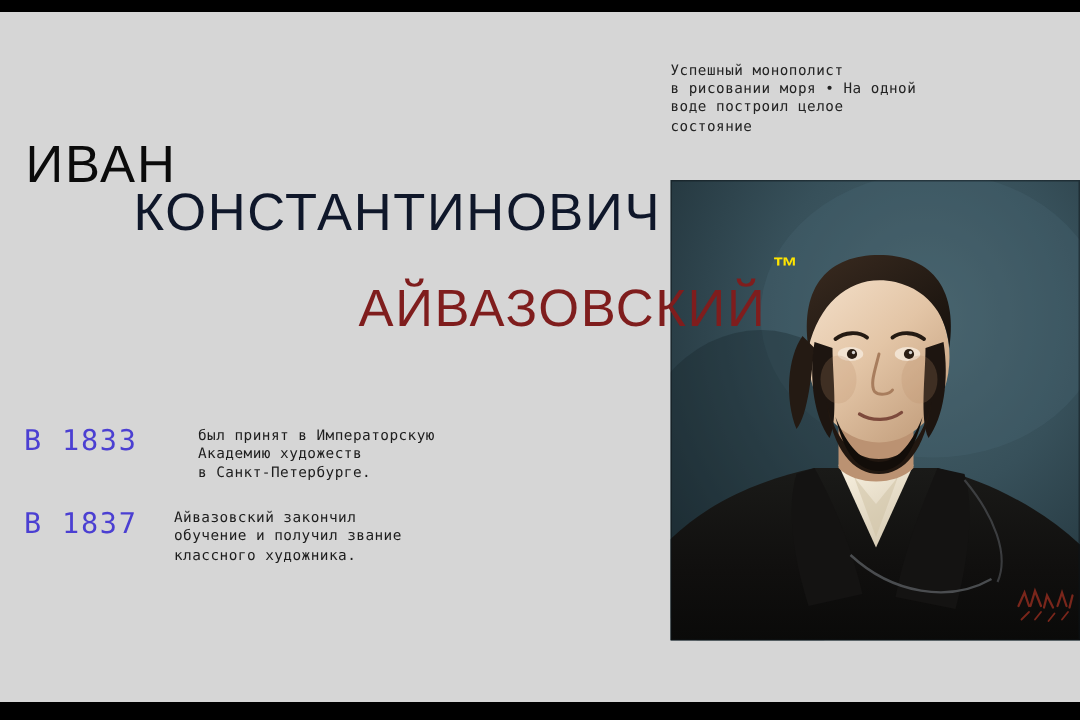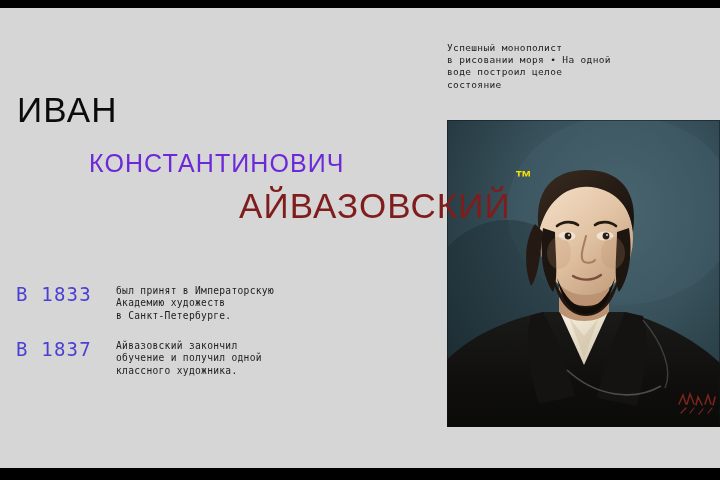--- a/index.html
+++ b/index.html
@@ -62,24 +62,24 @@
   }
   .name-first {
     left: 17px;
     top: 90px;
     font-size: 35px;
     letter-spacing: 1.2px;
     color: #0b0b0b;
   }
   .name-middle {
     left: 89px;
-    top: 149px;
-    font-size: 25px;
+    top: 122px;
+    font-size: 35px;
     letter-spacing: 1.1px;
-    color: #6d28d9;
+    color: #0f172a;
   }
   .name-last {
     left: 239px;
     top: 186px;
     font-size: 35px;
     letter-spacing: 1.1px;
     color: #7f1d1d;
     z-index: 5;
   }
   .trademark {
@@ -95,21 +95,21 @@
   }
 
   
   .entry {
     position: absolute;
     left: 16px;
     width: 420px;
     display: flex;
     align-items: flex-start;
   }
-  .entry-1 { top: 284px; }
+  .entry-1 { top: 284px; gap: 16px; }
   .entry-2 { top: 339px; }
 
   .entry-year {
     flex: 0 0 auto;
     width: 100px;
     font-family: "DejaVu Sans Mono", monospace;
     font-size: 19px;
     letter-spacing: 1.2px;
     color: #4b3fd2;
     line-height: 20px;
@@ -233,19 +233,19 @@
   <div class="entry entry-1">
     <div class="entry-year">В 1833</div>
     <div class="entry-text">был принят в Императорскую
 Академию художеств
 в Санкт-Петербурге.</div>
   </div>
 
   <div class="entry entry-2">
     <div class="entry-year">В 1837</div>
     <div class="entry-text">Айвазовский закончил
-обучение и получил одной
+обучение и получил звание
 классного художника.</div>
   </div>
 
   <div class="bar-bottom"></div>
 
 </div>
 
 </body></html>

